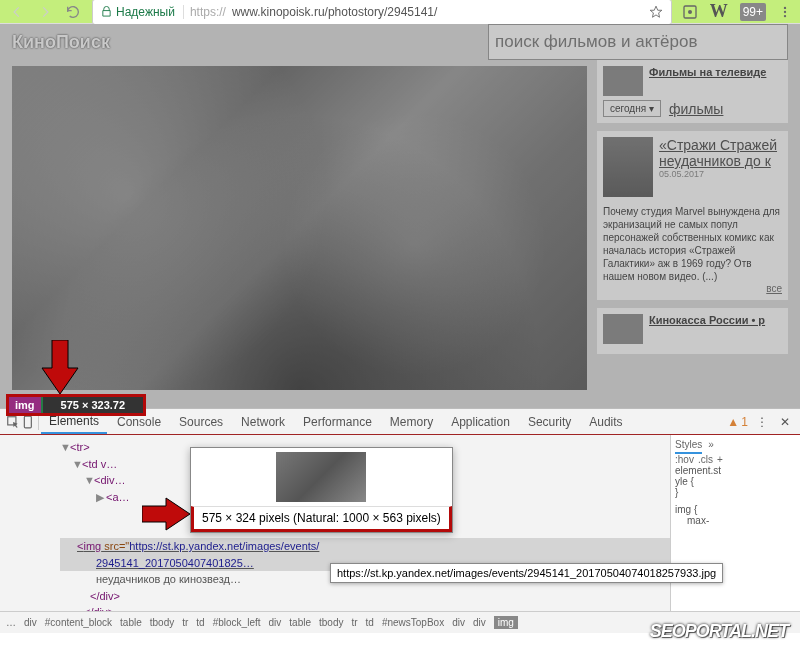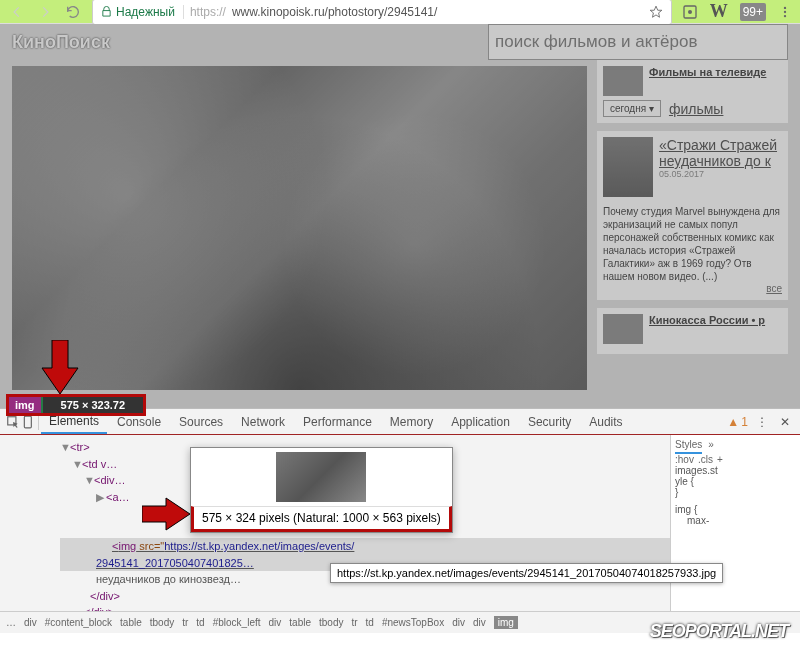--- a/index.html
+++ b/index.html
@@ -198,39 +198,39 @@
     <span style="padding:0 4px">✕</span>
   </div>
   <div class="dt-body">
     <div class="dt-elements">
       <div class="dt-line" style="padding-left:0"><span class="dt-tri">▼</span><span class="tag">&lt;tr&gt;</span></div>
       <div class="dt-line" style="padding-left:12px"><span class="dt-tri">▼</span><span class="tag">&lt;td v…</span></div>
       <div class="dt-line" style="padding-left:24px"><span class="dt-tri">▼</span><span class="tag">&lt;div…</span></div>
       <div class="dt-line" style="padding-left:36px"><span class="dt-tri">▶</span><span class="tag">&lt;a…</span></div>
       <div class="dt-line" style="padding-left:36px">&nbsp;</div>
       <div class="dt-line" style="padding-left:36px">&nbsp;</div>
-      <div class="dt-line hl" style="padding-left:52px;text-decoration:underline"><span class="tag">&lt;</span><span class="tag">img</span><span class="attr"> src="</span><span class="val">https://st.kp.yandex.net/images/events/</span></div>
+      <div class="dt-line hl" style="padding-left:17px;text-decoration:underline"><span class="tag">&lt;</span><span class="tag">img</span><span class="attr"> src="</span><span class="val">https://st.kp.yandex.net/images/events/</span></div>
       <div class="dt-line hl" style="padding-left:36px;text-decoration:underline"><span class="val">2945141_2017050407401825…</span></div>
       <div class="dt-line" style="padding-left:36px"><span>неудачников до кинозвезд…</span></div>
       <div class="dt-line" style="padding-left:30px"><span class="tag">&lt;/div&gt;</span></div>
       <div class="dt-line" style="padding-left:24px"><span class="tag">&lt;/div&gt;</span></div>
 
     </div>
     <div class="dt-styles">
       <div class="dt-styles-tabs">
           <span style="border-bottom:2px solid #2196f3;padding-bottom:2px">Styles</span> 
           <span>»</span>
         </div>
       <div class="dt-filter">
           <span>:hov</span> 
           <span>.cls</span> 
           <span>+</span>
         </div>
       <div class="dt-code">
-        <div>images.st</div>
+        <div>element.st</div>
         <div>yle {</div>
         <div>}</div>
         <div style="margin-top:6px">img {</div>
         <div style="padding-left:12px">max-</div>
       </div>
     </div>
   </div>
   <div class="dt-crumbs">
     <span>…</span>
     <span>div</span>

